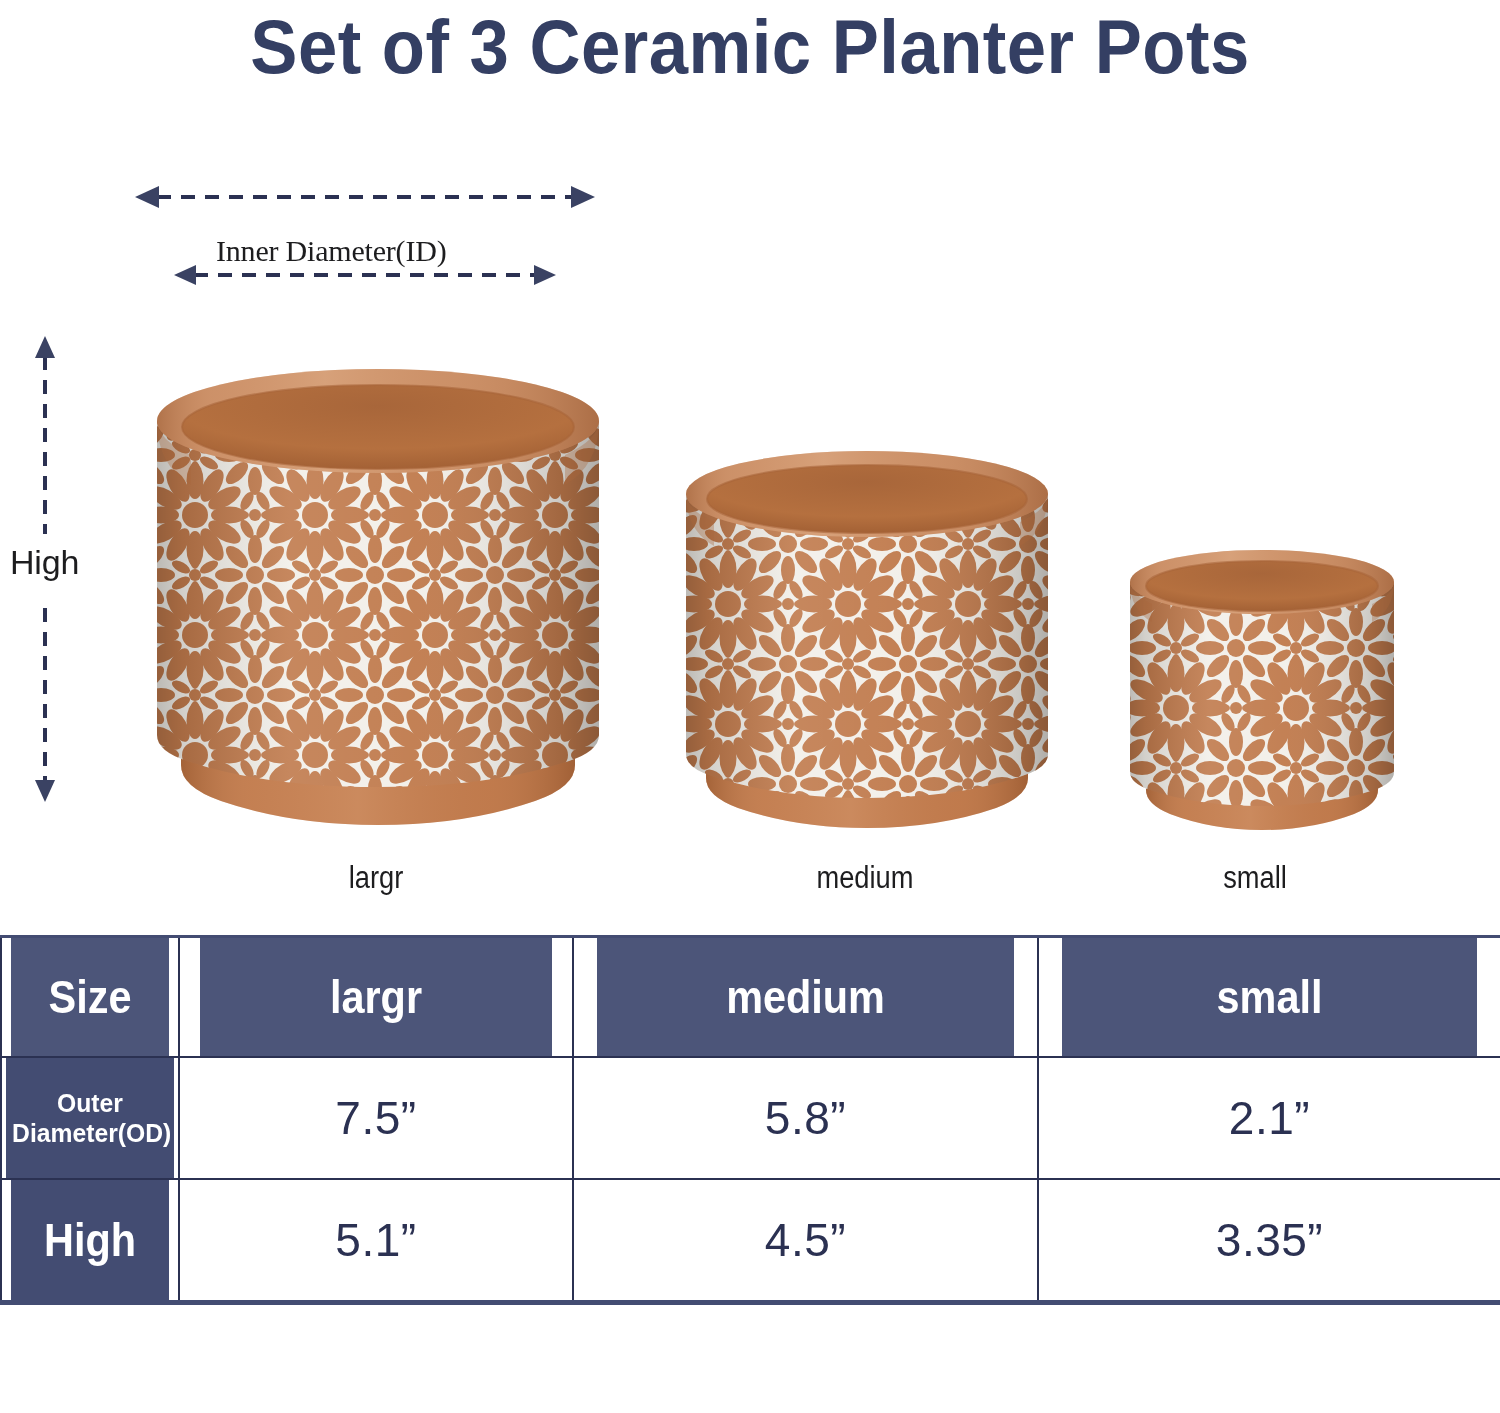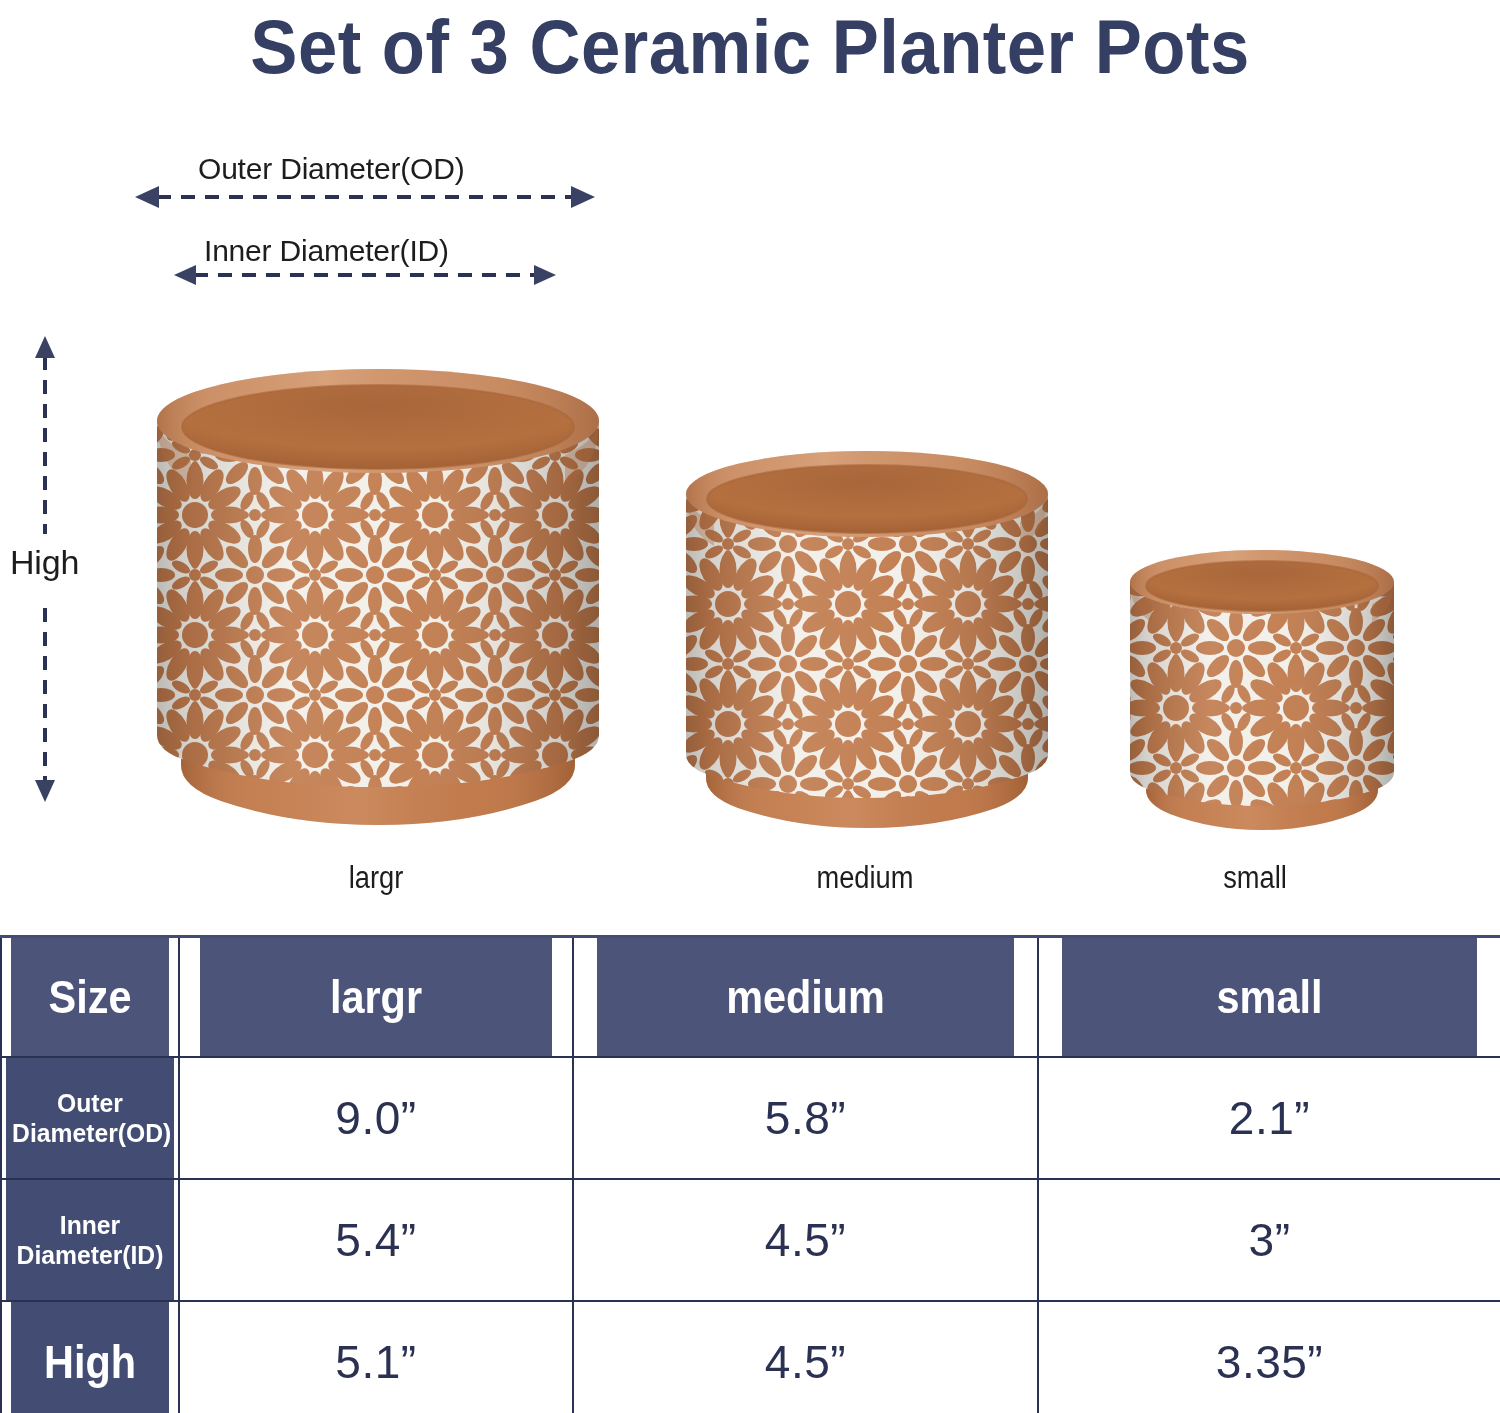--- a/index.html
+++ b/index.html
@@ -46,21 +46,21 @@
   .dim-label {
     position: absolute;
     font-size: 30px;
     line-height: 34px;
     color: #1d1d1f;
     white-space: nowrap;
     font-family: "Liberation Sans", sans-serif;
     letter-spacing: -0.2px;
   }
   .dim-od-label { left: 198px; top: 152px; }
-  .dim-id-label { left: 204px; top: 234px; }
+  .dim-id-label { left: 216px; top: 234px; font-family: Liberation Serif, serif; }
   .dim-high-label {
     left: 10px; top: 543px;
     font-size: 34px;
     line-height: 38px;
   }
 
   .arrow-svg { position: absolute; overflow: visible; }
   .arrow-od { left: 135px; top: 186px; }
   .arrow-id { left: 174px; top: 264px; }
   .arrow-high { left: 34px; top: 336px; }
@@ -141,21 +141,20 @@
   .row-od td, .row-id td { height: 120px; }
   .row-high td { height: 118px; }
 </style>
 </head>
 <body>
 
 <div class="page-title">Set of 3 Ceramic Planter Pots</div>
 
 <div class="stage">
 
-  <div class="dim-label dim-od-label">Outer Diameter(OD)</div>
   <svg class="arrow-svg arrow-od" width="460" height="22" viewBox="0 0 460 22">
     <line x1="22" y1="11" x2="438" y2="11" stroke="#2b3152" stroke-width="4" stroke-dasharray="14 10"></line>
     <polygon points="0,11 24,0 24,22" fill="#3a4263"></polygon>
     <polygon points="460,11 436,0 436,22" fill="#3a4263"></polygon>
   </svg>
 
   <div class="dim-label dim-id-label">Inner Diameter(ID)</div>
   <svg class="arrow-svg arrow-id" width="382" height="22" viewBox="0 0 382 22">
     <line x1="20" y1="11" x2="362" y2="11" stroke="#2b3152" stroke-width="4" stroke-dasharray="14 10"></line>
     <polygon points="0,11 22,1 22,21" fill="#3a4263"></polygon>
@@ -369,32 +368,23 @@
       <th class="th-label">medium</th>
       <th class="th-label">small</th>
     </tr>
   </thead>
   <tbody>
     <tr class="row-od">
       <th class="row-head">
         <span>Outer</span><br>
         <span>Diameter(OD)</span>
       </th>
-      <td>9.0”</td>
+      <td>7.5”</td>
       <td>5.8”</td>
       <td>2.1”</td>
-    </tr>
-    <tr class="row-id">
-      <th class="row-head">
-        <span>Inner</span><br>
-        <span>Diameter(ID)</span>
-      </th>
-      <td>5.4”</td>
-      <td>4.5”</td>
-      <td>3”</td>
     </tr>
     <tr class="row-high">
       <th class="row-head big">High</th>
       <td>5.1”</td>
       <td>4.5”</td>
       <td>3.35”</td>
     </tr>
   </tbody>
 </table>
 

